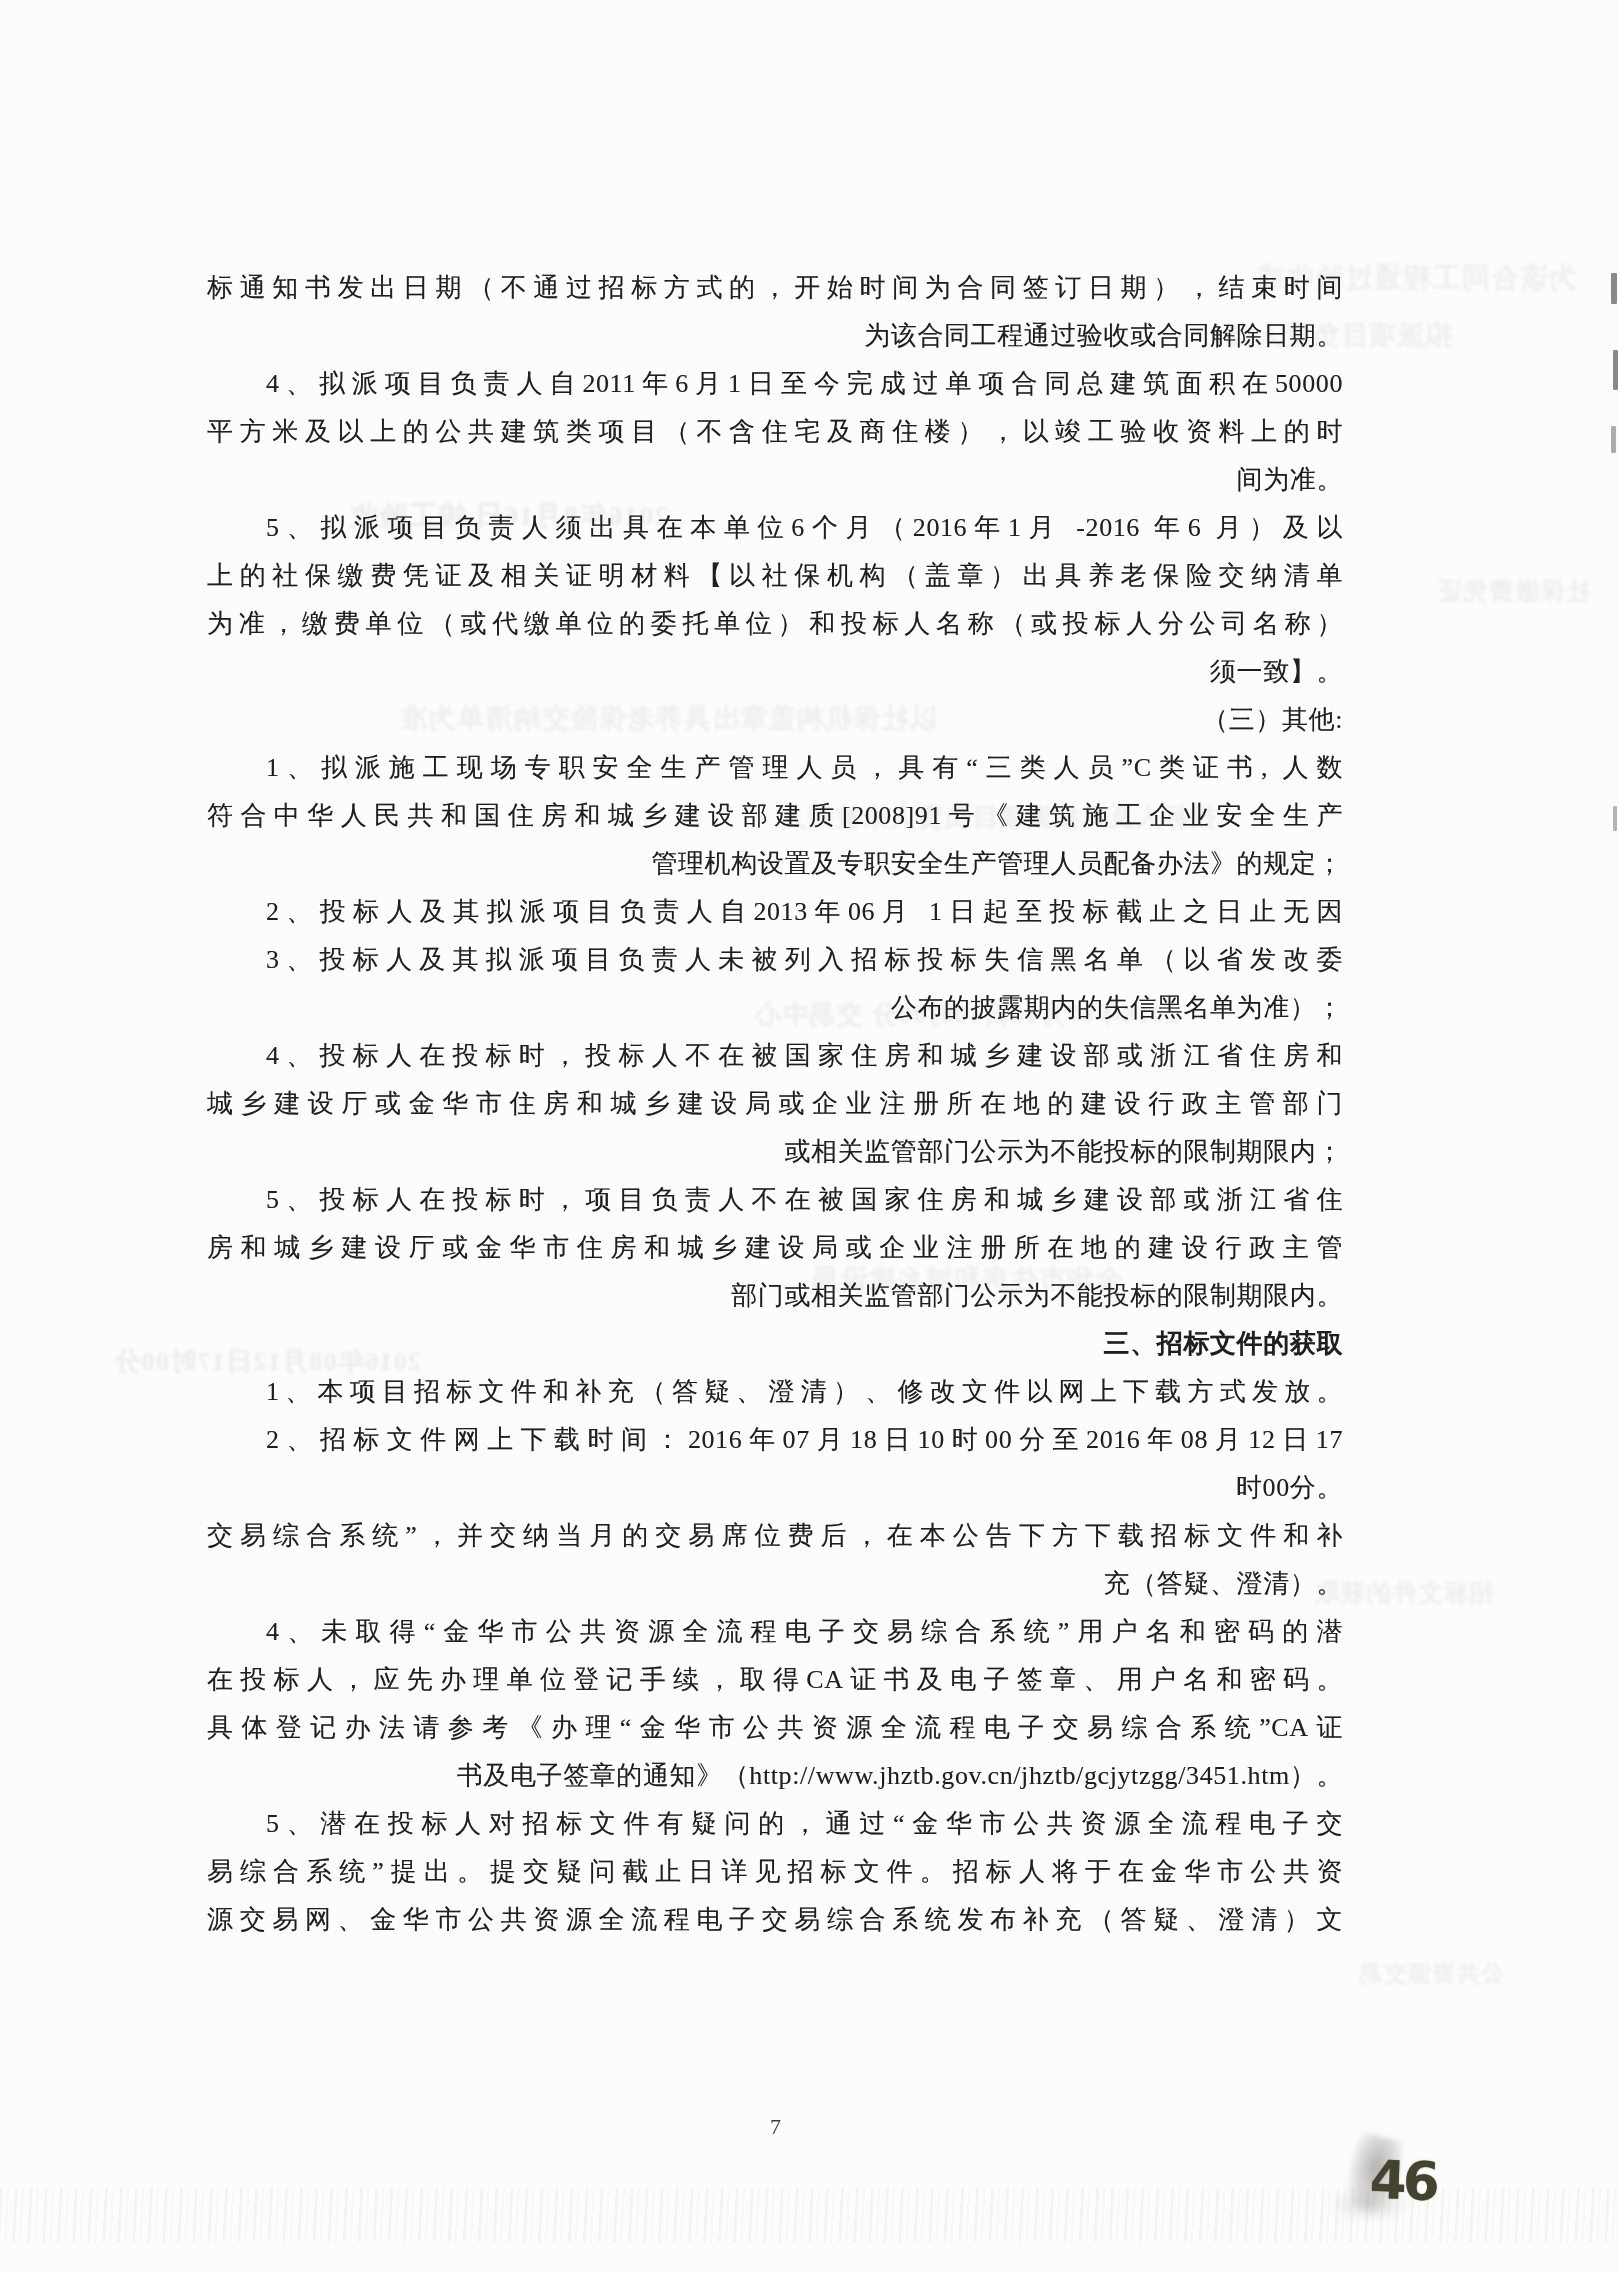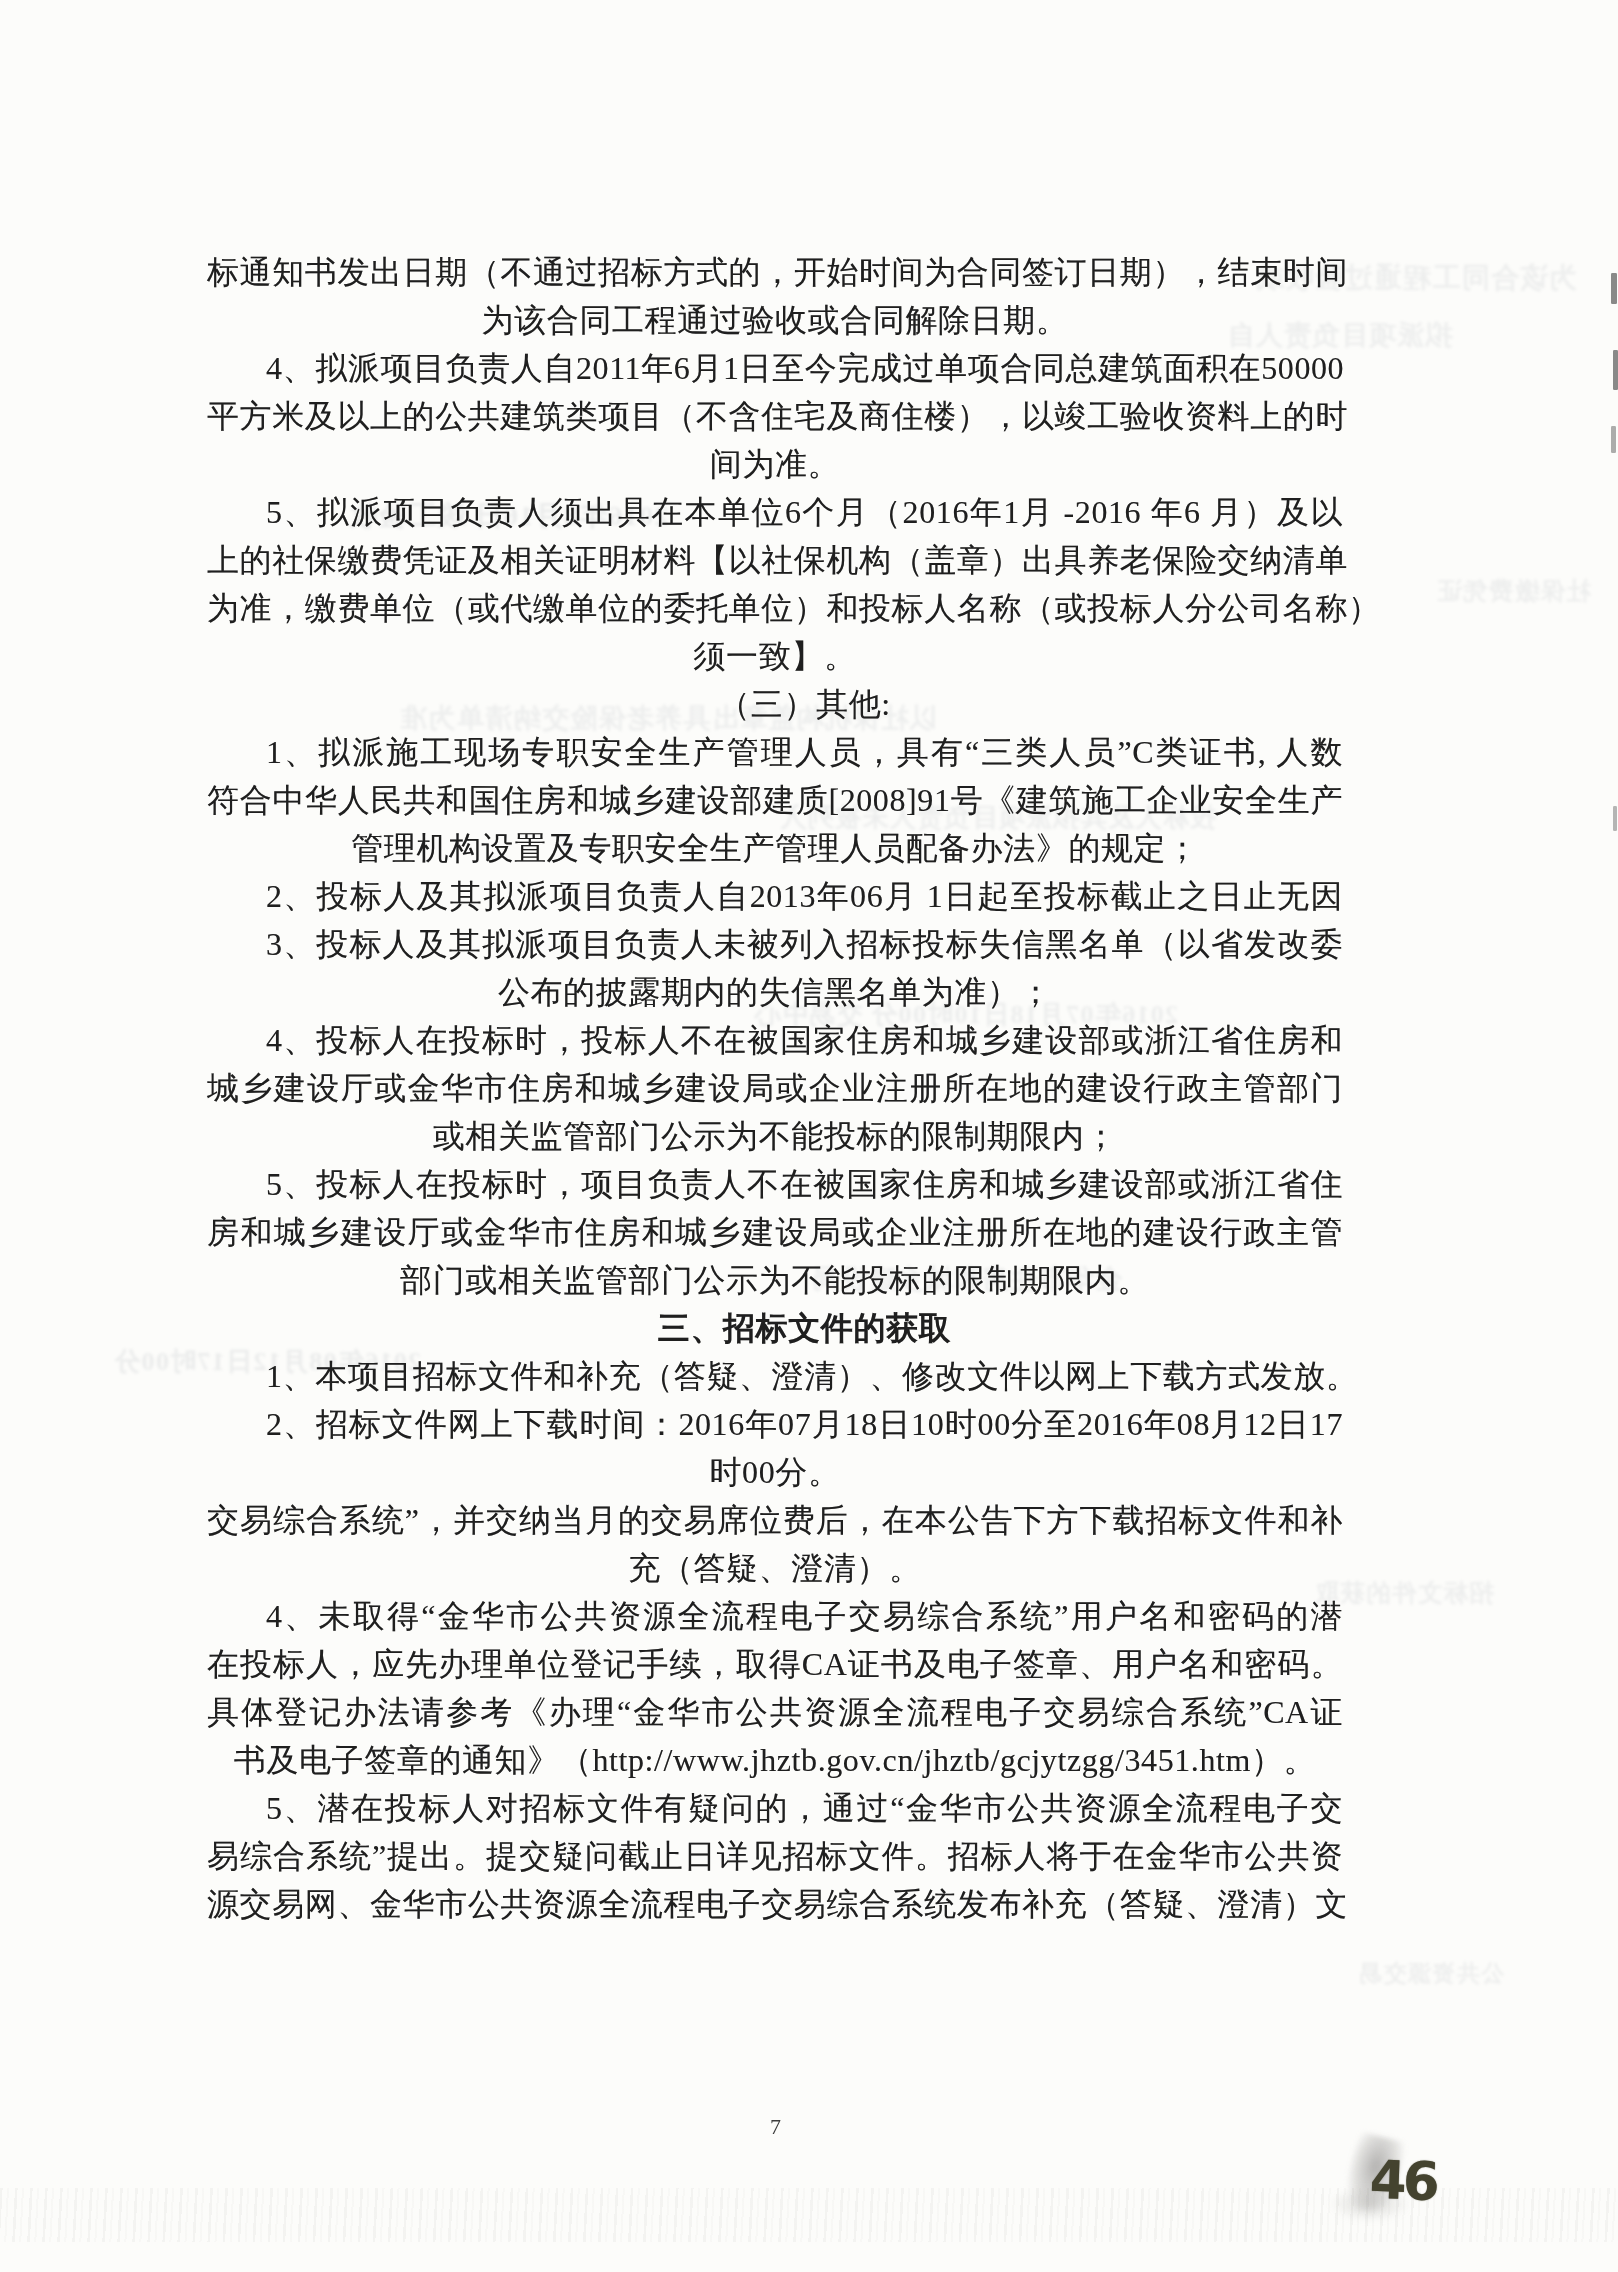--- a/index.html
+++ b/index.html
@@ -7,26 +7,26 @@
     position:relative;
     width:1619px;height:2273px;
     margin:0 auto;
     background:#fcfcfa;
     overflow:hidden;
     font-family:"Liberation Serif","DejaVu Serif",serif;
     color:#1f1f1f;
   }
   
   .textblock{
-    position:absolute;left:207px;top:248px;width:1136px;
-    font-size:32px;line-height:48px;
+    position:absolute;left:207px;top:264px;width:1136px;
+    font-size:26px;line-height:48px;
     letter-spacing:0.6px;
     text-shadow:0 0 0.6px rgba(20,20,20,.38);
   }
-  .ln{white-space:nowrap;text-align:center;height:48px;}
+  .ln{white-space:nowrap;text-align:right;height:48px;}
   .ln.j{text-align:justify;text-align-last:justify;}
   .ln.ind{padding-left:59px;}
   .ln.b span{font-weight:700;}
   .u{
     text-decoration-thickness:2.3px;
     text-underline-offset:8.4px;
     text-decoration-color:#222;
   }
   
   .pagenum{

